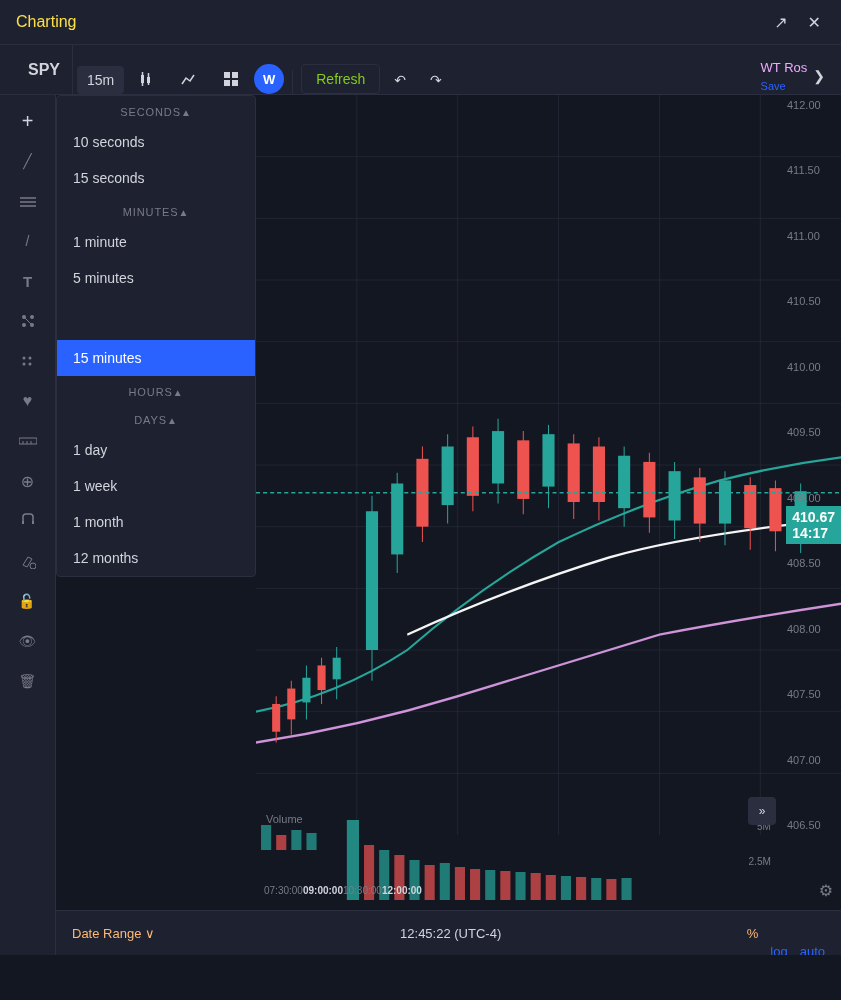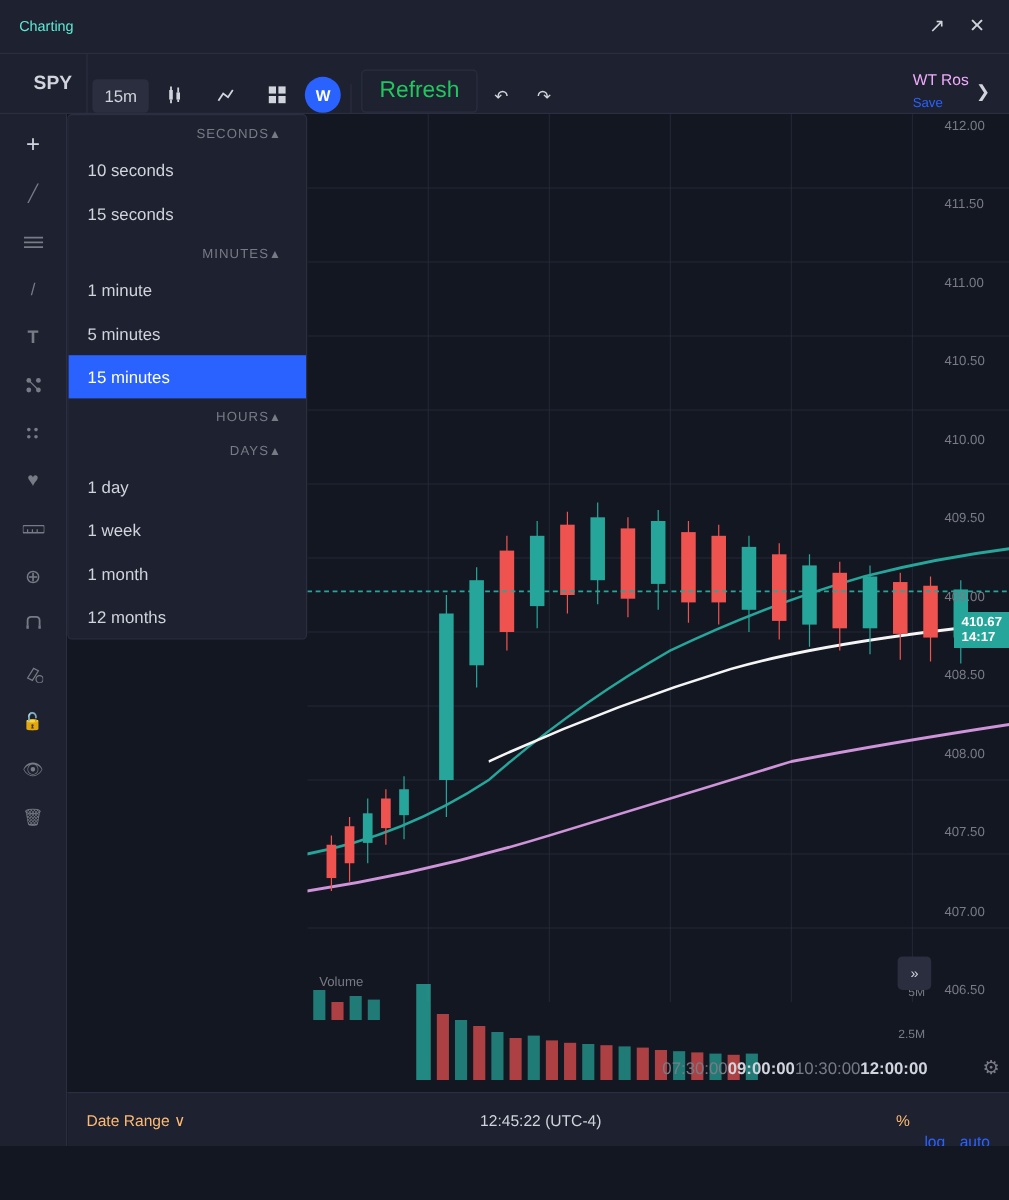--- a/index.html
+++ b/index.html
@@ -16,22 +16,22 @@
     .title-bar {
       background: #1e2130;
       height: 45px;
       display: flex;
       align-items: center;
       padding: 0 16px;
       border-bottom: 1px solid #2a2e3e;
       justify-content: space-between;
     }
     .title-bar-title {
-      color: #5eead4;
-      font-size: 12px;
+      color: #fde047;
+      font-size: 16px;
       font-weight: 500;
     }
     .title-bar-actions {
       display: flex;
       gap: 12px;
     }
     .title-bar-btn {
       background: none;
       border: none;
       color: #d1d4dc;
@@ -75,25 +75,25 @@
     .toolbar-btn.active { background: #2a2e3e; }
     .toolbar-separator {
       width: 1px;
       height: 24px;
       background: #2a2e3e;
       margin: 0 4px;
     }
     .toolbar-refresh-btn {
       background: none;
       border: 1px solid #2a2e3e;
-      color: #22c55e;
+      color: #84cc16;
       cursor: pointer;
       padding: 6px 14px;
       border-radius: 4px;
-      font-size: 19px;
+      font-size: 14px;
     }
     .toolbar-w-btn {
       width: 30px;
       height: 30px;
       border-radius: 50%;
       background: #2962ff;
       border: none;
       color: white;
       font-size: 13px;
       font-weight: 600;
@@ -180,35 +180,36 @@
       overflow-y: auto;
       max-height: 900px;
     }
     .dropdown-section-header {
       padding: 10px 20px 6px;
       font-size: 11px;
       color: #787b86;
       letter-spacing: 0.08em;
       display: flex;
       align-items: center;
-      justify-content: flex-end;
+      justify-content: center;
     }
     .dropdown-section-header .chevron {
       font-size: 10px;
       color: #787b86;
     }
     .dropdown-item {
       padding: 10px 16px;
       font-size: 14px;
       color: #d1d4dc;
       cursor: pointer;
     }
     .dropdown-item.selected {
       background: #2962ff;
       color: white;
+      margin-top: 44px;
     }
 
     
     .chart-canvas {
       position: absolute;
       top: 0;
       left: 200px;
       right: 0;
       bottom: 120px;
       overflow: hidden;
@@ -230,21 +231,21 @@
     }
 
     
     .current-price-badge {
       position: absolute;
       right: 0;
       top: 50%;
       transform: translateY(-50%);
       background: #26a69a;
       color: white;
-      font-size: 11px;
+      font-size: 14px;
       font-weight: 600;
       padding: 3px 6px;
       border-radius: 0;
       white-space: nowrap;
       z-index: 10;
     }
 
     
     .volume-area {
       position: absolute;
@@ -286,27 +287,27 @@
       cursor: pointer;
       font-size: 13px;
     }
     .bottom-bar-btn.active { color: #2962ff; margin-top: 36px; }
 
     
     .time-axis {
       position: absolute;
       bottom: 50px;
       left: 200px;
-      right: 60px;
+      right: 46px;
       height: 30px;
       display: flex;
-      justify-content: flex-end;
+      justify-content: flex-start;
       align-items: center;
       padding: 0 8px;
-      font-size: 14px;
+      font-size: 10px;
       color: #787b86;
     }
     .time-axis .time-bold {
       color: #d1d4dc;
       font-weight: 600;
     }
 
     
     .candle-svg {
       width: 100%;

